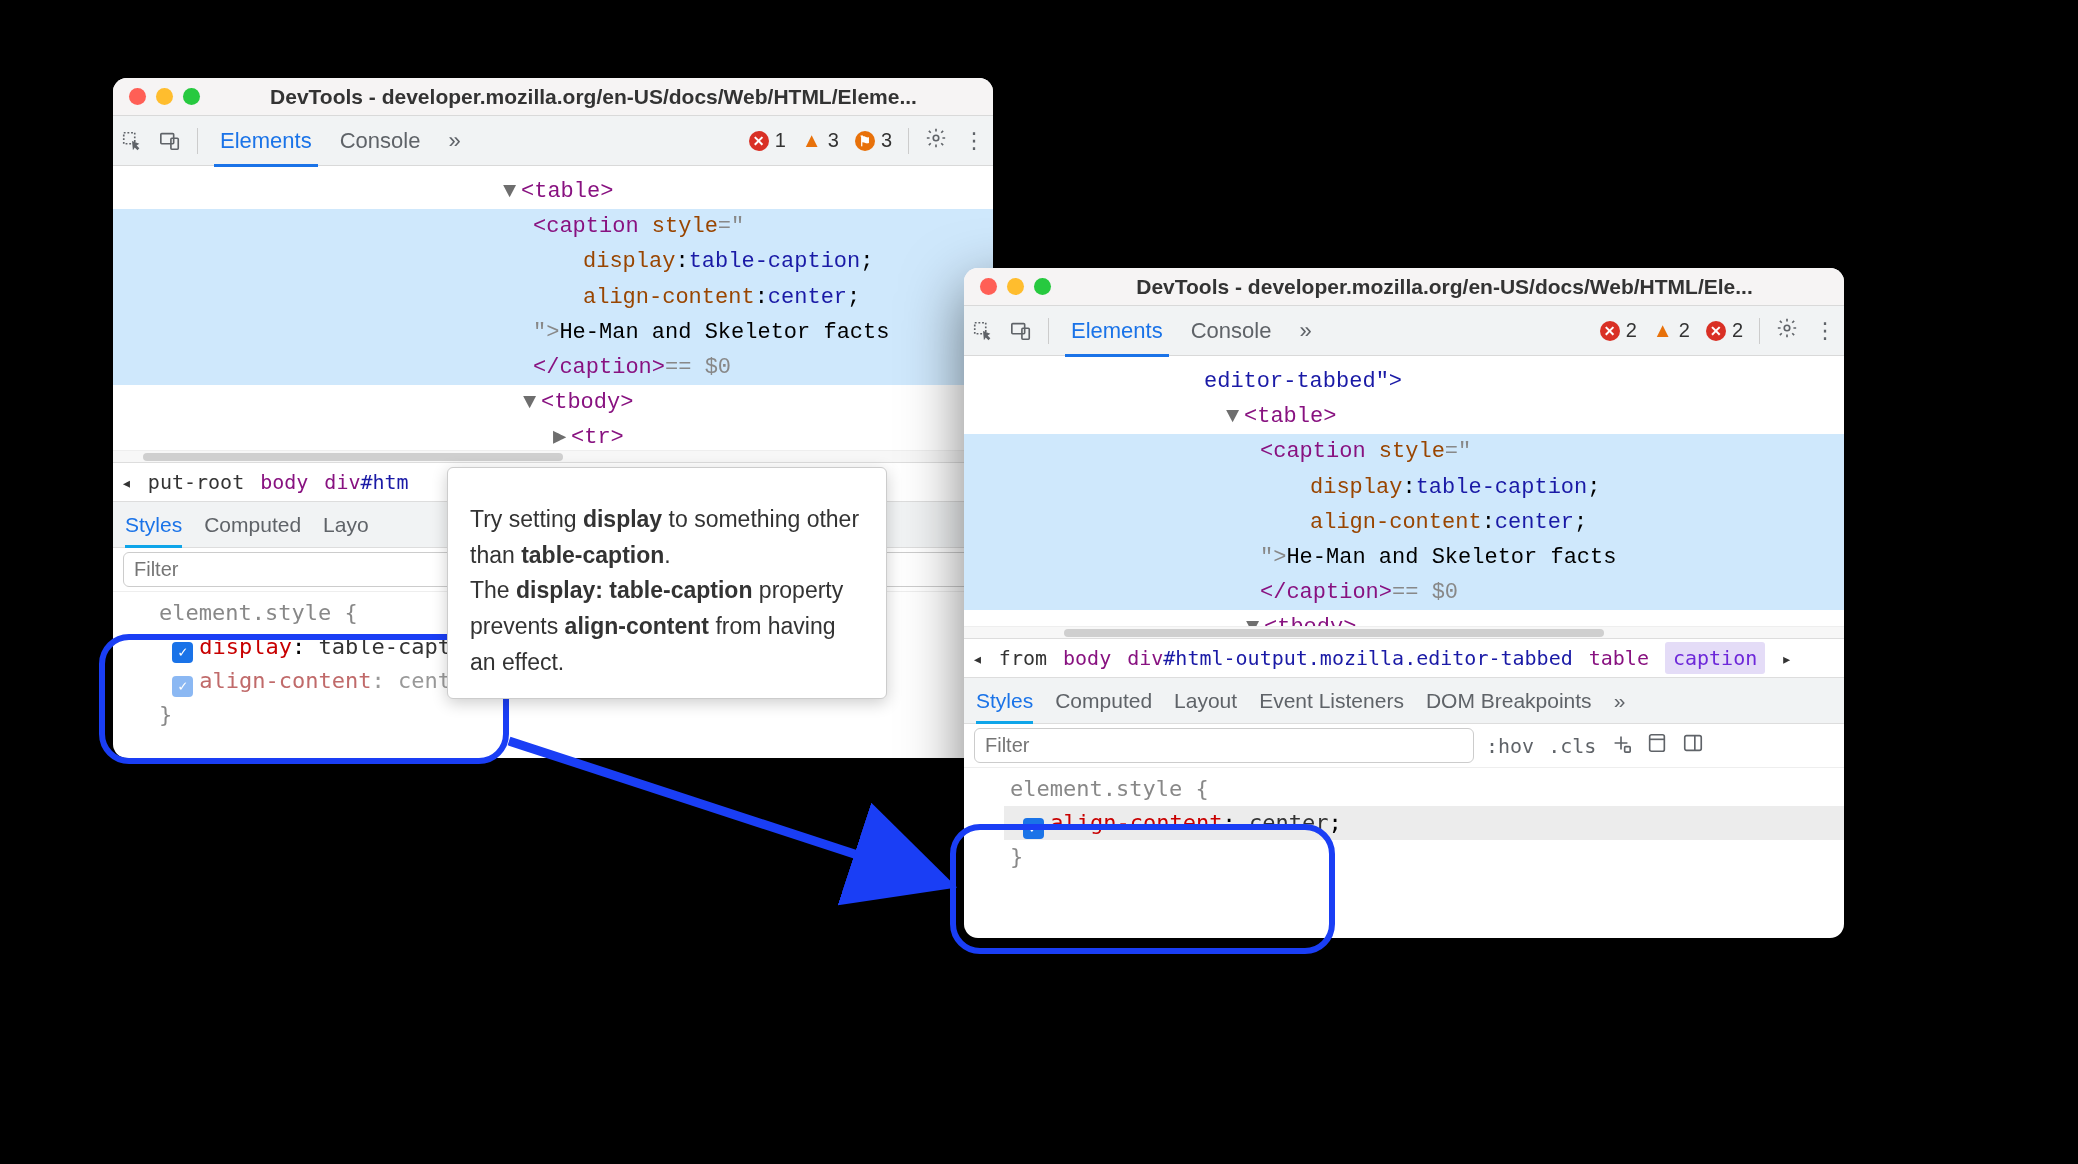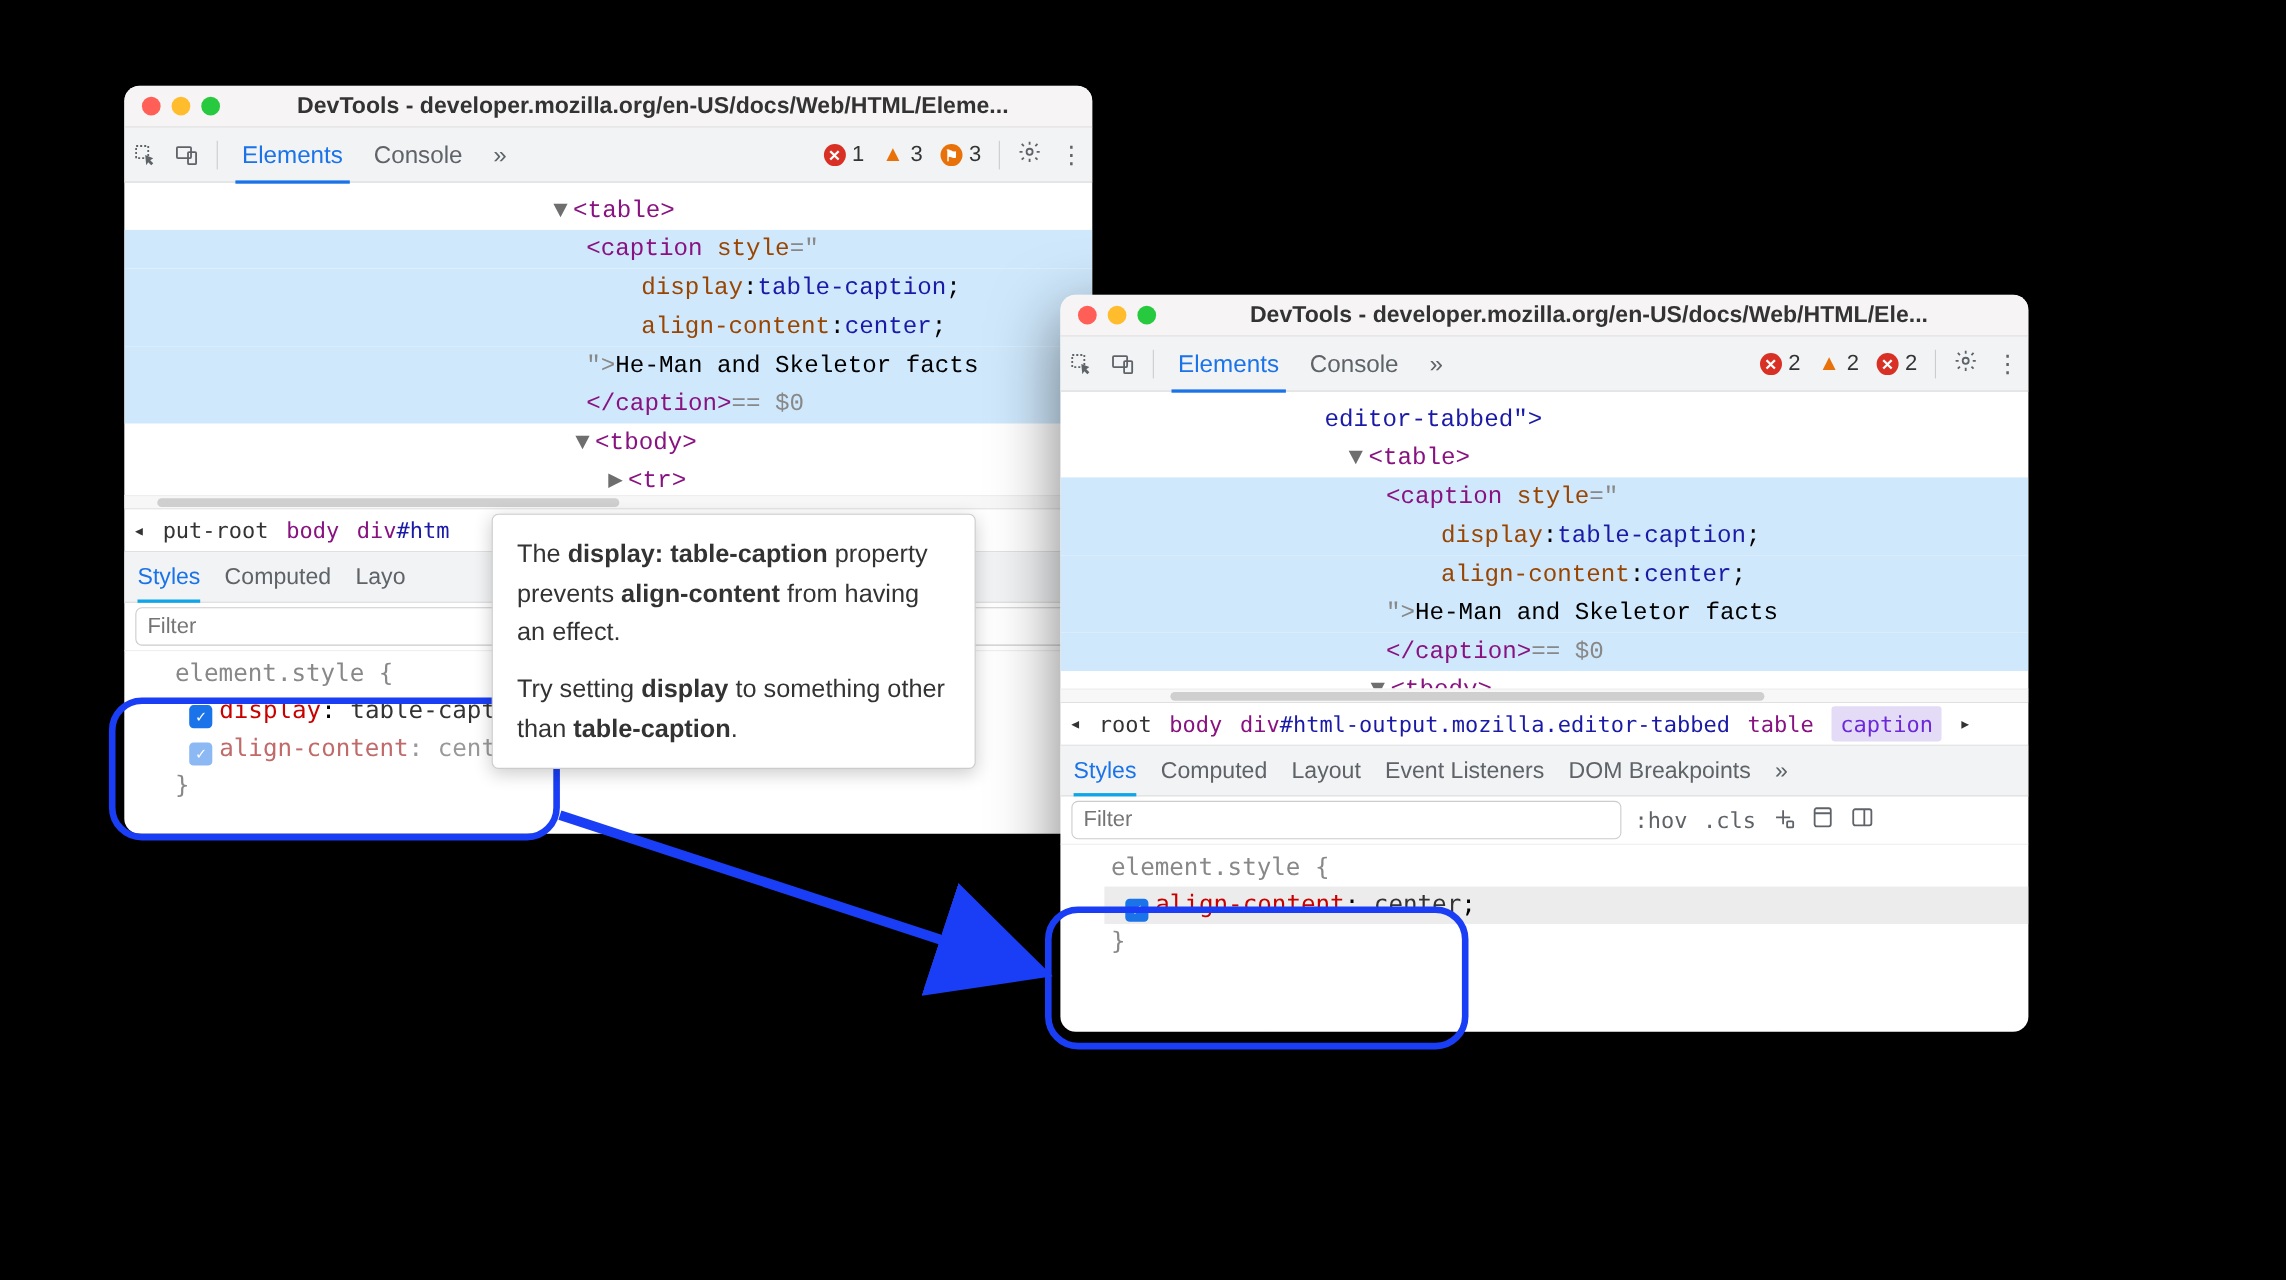--- a/index.html
+++ b/index.html
@@ -285,22 +285,22 @@
     <div class="rule">element.style {</div>
     <div>&nbsp;<span class="chk">✓</span><span class="prop">display</span>: <span class="pval">table-caption</span>;</div>
     <div class="inactive">&nbsp;<span class="chk faded">✓</span><span class="prop">align-content</span>: <span class="pval">center</span>;<span class="info-circ">i</span></div>
     <div class="rule">}</div>
   </div>
 </div>
 
 <div class="styles-border2" style="left:99px; top:634px; width:410px; height:130px;"></div>
 
 <div class="tooltip" style="left:447px; top:467px;">
+  <p style="margin-top:16px;"><span>Try setting </span><b>display</b><span> to something other than </span><b>table-caption</b><span>.</span></p>
   <p><span>The </span><b>display: table-caption</b><span> property prevents </span><b>align-content</b><span> from having an effect.</span></p>
-  <p style="margin-top:16px;"><span>Try setting </span><b>display</b><span> to something other than </span><b>table-caption</b><span>.</span></p>
 </div>
 
 <div class="window w2">
   <div class="titlebar">
     <span class="tl-dot dot-red"></span>
     <span class="tl-dot dot-yellow"></span>
     <span class="tl-dot dot-green"></span>
     <div class="titletext">DevTools - developer.mozilla.org/en-US/docs/Web/HTML/Ele...</div>
   </div>
 
@@ -377,21 +377,21 @@
         <span class="disclosure">▼</span>
         <span class="tag">&lt;tbody&gt;</span>
       </div>
   </div>
   <div class="hscroll">
       <div class="thumb" style="left:100px; width:540px;"></div>
     </div>
 
   <div class="breadcrumb">
     <span class="bc-nav">◂</span>
-    <span class="crumb partial">root</span>
+    <span class="crumb partial">from</span>
     <span class="crumb tagname">body</span>
     <span class="crumb"><span style="color:#881280">div</span><span class="idclass">#html-output.mozilla.editor-tabbed</span></span>
     <span class="crumb tagname">table</span>
     <span class="crumb active">caption</span>
     <span class="bc-nav">▸</span>
   </div>
 
   <div class="subtabs">
     <span class="stab active">Styles</span>
     <span class="stab">Computed</span>

